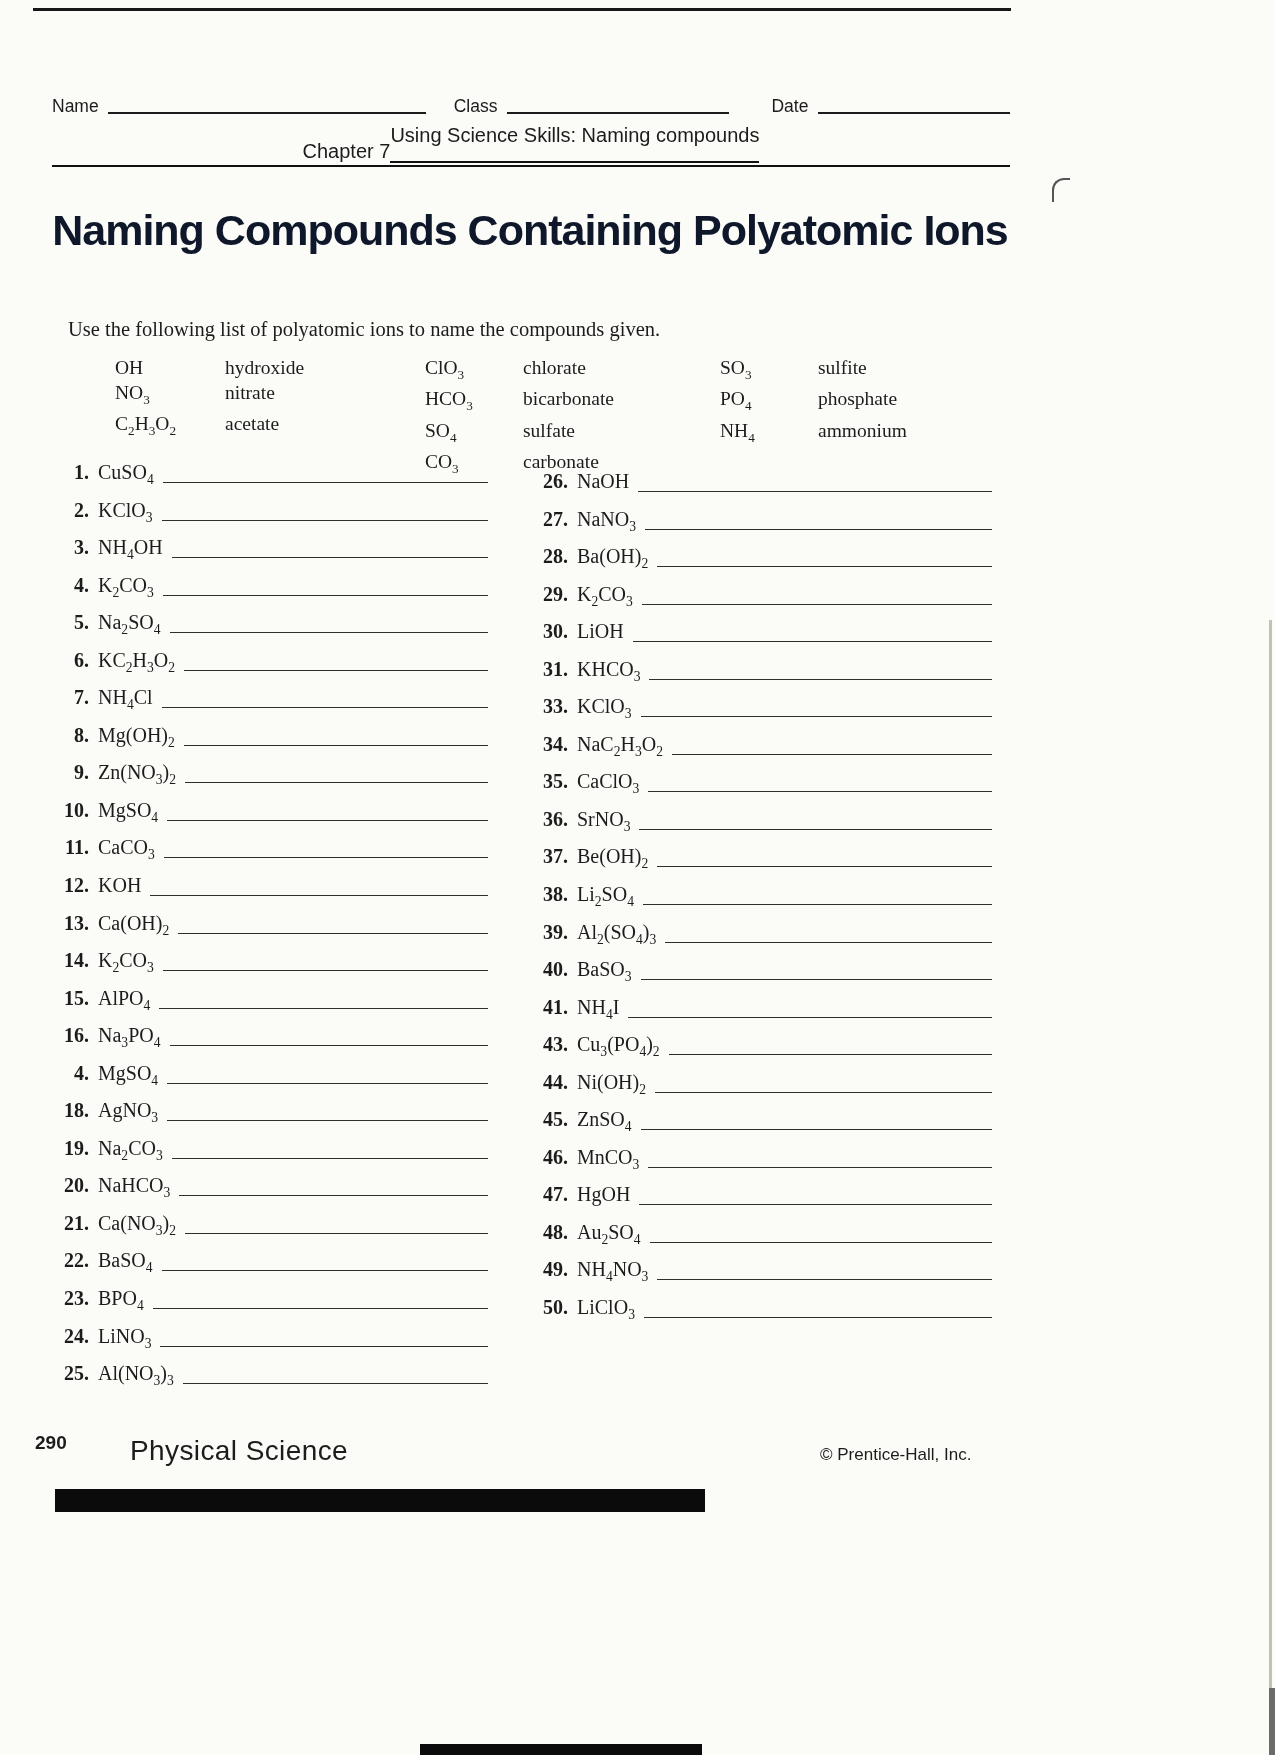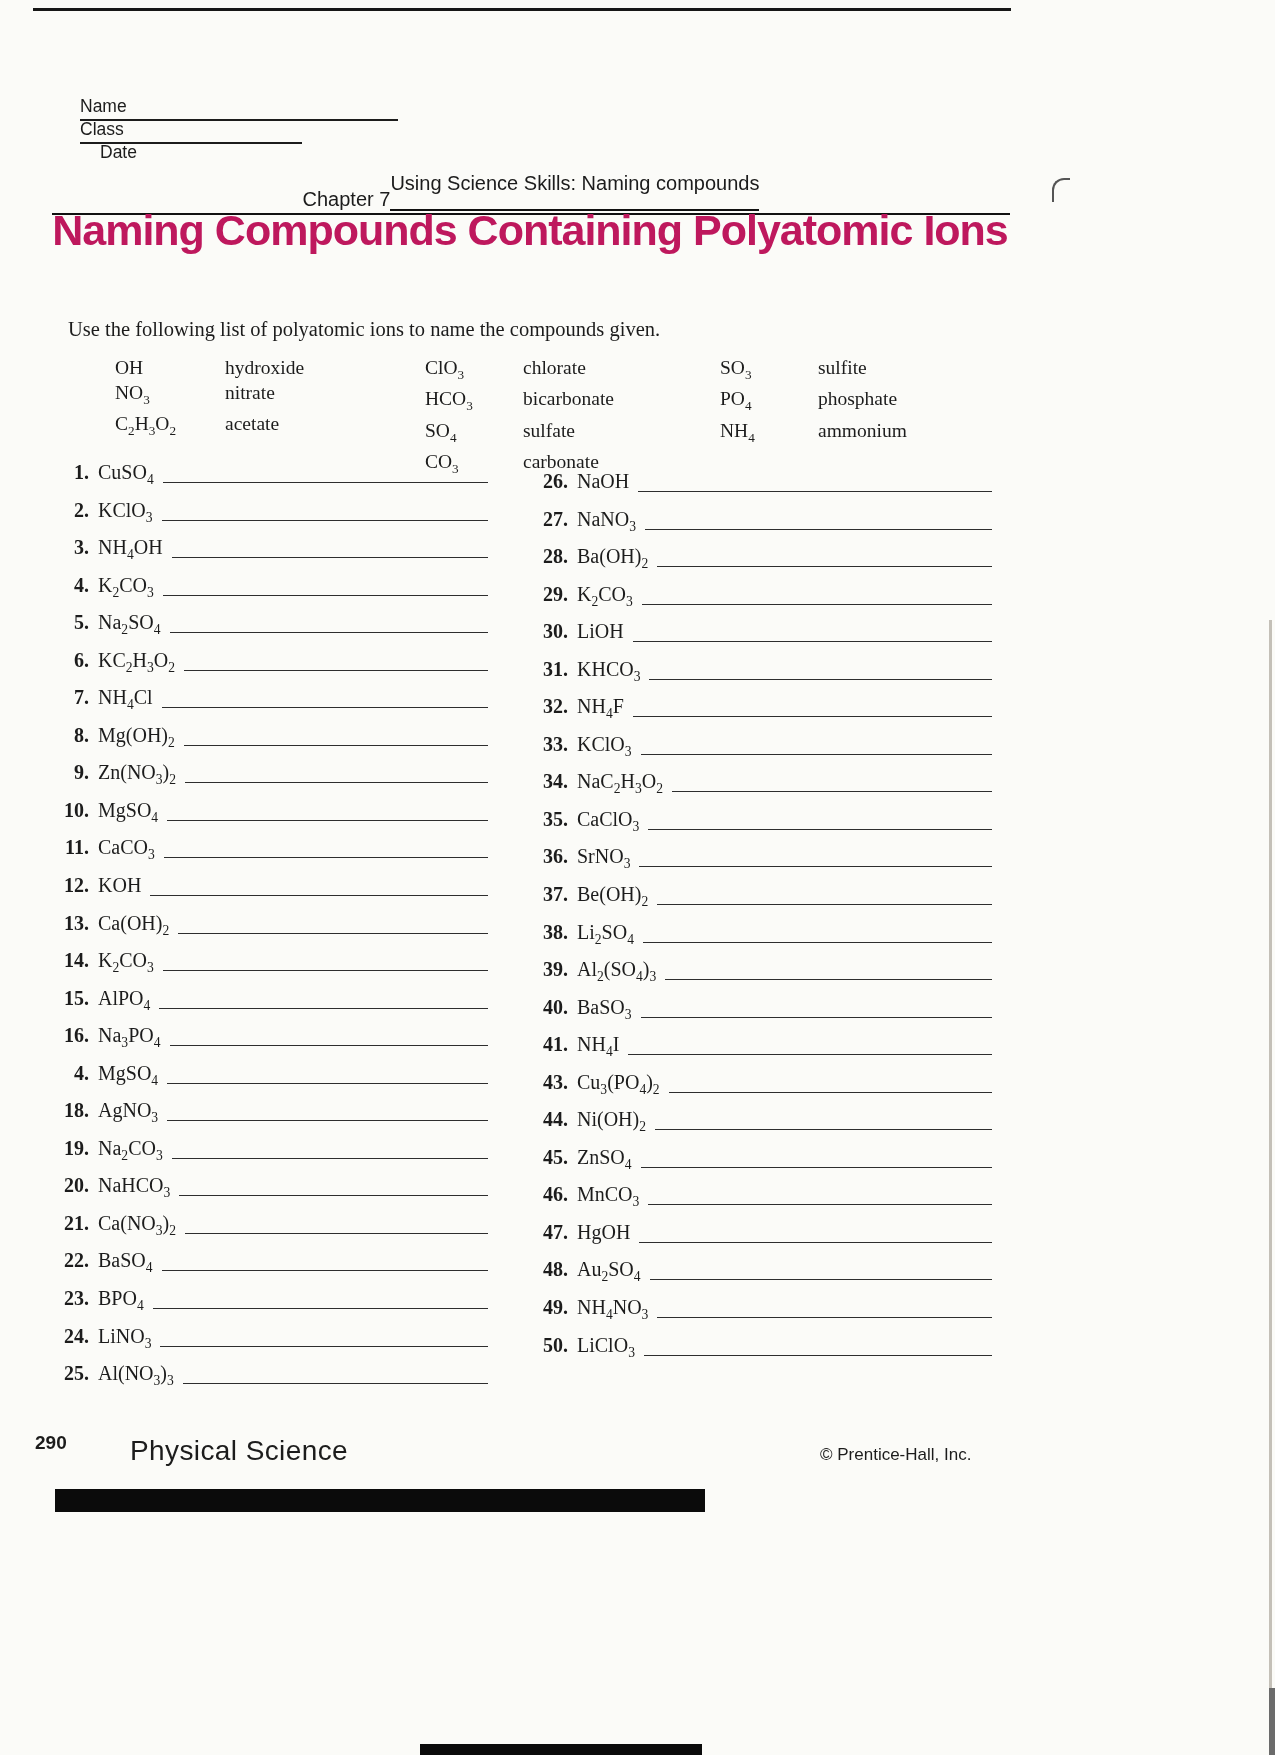--- a/index.html
+++ b/index.html
@@ -6,35 +6,35 @@
   body {
     width:1275px; height:1755px; position:relative;
     background:#fbfbf8;
     font-family:"Liberation Serif", serif;
     color:#1c1c1c;
     overflow:hidden;
   }
   .top-rule { position:absolute; left:33px; top:8px; width:978px; height:3px; background:#171717; }
 
   .header { position:absolute; left:52px; top:96px; width:958px; }
-  .hrow1 { display:flex; align-items:baseline; font-family:"Liberation Sans", sans-serif; font-size:17.5px;flex-direction:column; }
+  .hrow1 { display:flex; align-items:baseline; font-family:"Liberation Sans", sans-serif; font-size:17.5px; }
   .hlabel { flex-shrink:0; }
   .hline { border-bottom:2px solid #1c1c1c; position:relative; top:2px; height:0; display:inline-block; }
   .l-name  { width:318px; margin-left:9px; }
   .lbl-class { margin-left:28px; }
   .l-class { width:222px; margin-left:10px; }
   .lbl-date { margin-left:22px;padding-left:20px; }
   .l-date  { flex:1; margin-left:10px; }
   .hrow2 { display:flex; justify-content:center; align-items:flex-end; margin-top:7px;
            font-family:"Liberation Sans", sans-serif; font-size:20px; }
   .course { border-bottom:2.5px solid #111; padding-bottom:14px; }
   .header-rule { border-top:2.5px solid #111; margin-top:2px; }
 
   .title { position:absolute; left:50px; top:206px; width:960px; margin:0; text-align:center;
-           font-family:"Liberation Sans", sans-serif; font-weight:bold; font-size:43px; letter-spacing:-1px; color:#be185d; }
+           font-family:"Liberation Sans", sans-serif; font-weight:bold; font-size:43px; letter-spacing:-1px; color:#0f172a; }
 
   .instructions { position:absolute; left:68px; top:318px; margin:0; font-size:20.5px; }
 
   .ion-table { position:absolute; left:115px; top:356px; display:flex; font-size:19.5px; line-height:24.5px; }
   .ion-col { }
   .icol-0 { width:310px; }
   .icol-1 { width:295px; }
   .ion-row { display:flex; }
   .ion-f { flex-shrink:0; }
   .icol-0 .ion-f { width:110px; }
@@ -289,25 +289,20 @@
       <span class="pnum">30.</span>
       <span class="pform">LiOH</span>
       <span class="aline"></span>
     </div>
     <div class="prow">
       <span class="pnum">31.</span>
       <span class="pform">KHCO<sub>3</sub></span>
       <span class="aline"></span>
     </div>
     <div class="prow">
-      <span class="pnum">32.</span>
-      <span class="pform">NH<sub>4</sub>F</span>
-      <span class="aline"></span>
-    </div>
-    <div class="prow">
       <span class="pnum">33.</span>
       <span class="pform">KClO<sub>3</sub></span>
       <span class="aline"></span>
     </div>
     <div class="prow">
       <span class="pnum">34.</span>
       <span class="pform">NaC<sub>2</sub>H<sub>3</sub>O<sub>2</sub></span>
       <span class="aline"></span>
     </div>
     <div class="prow">

